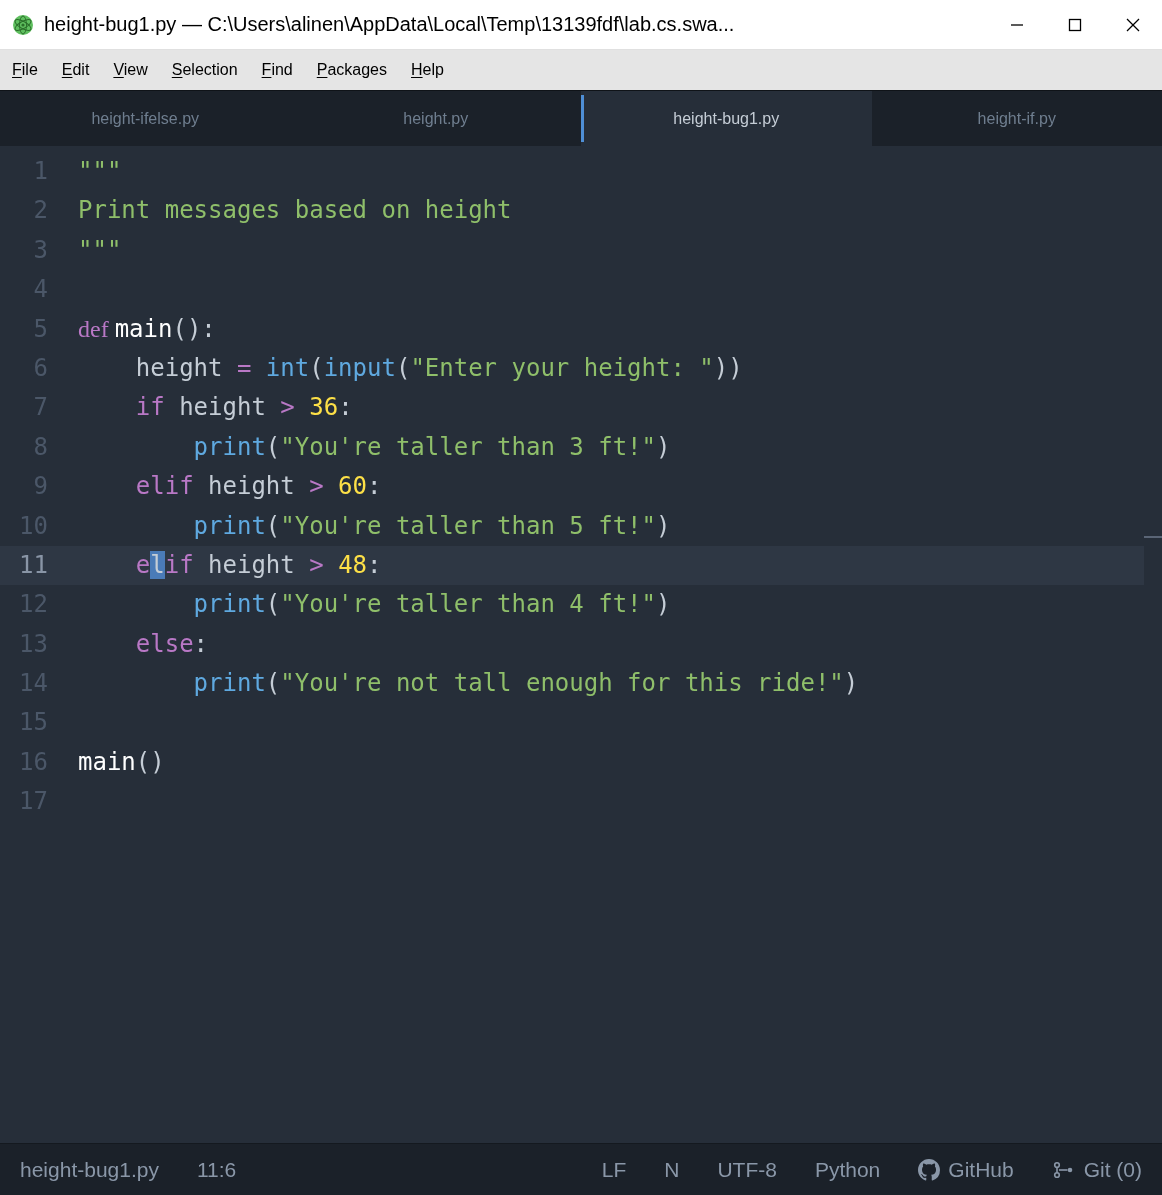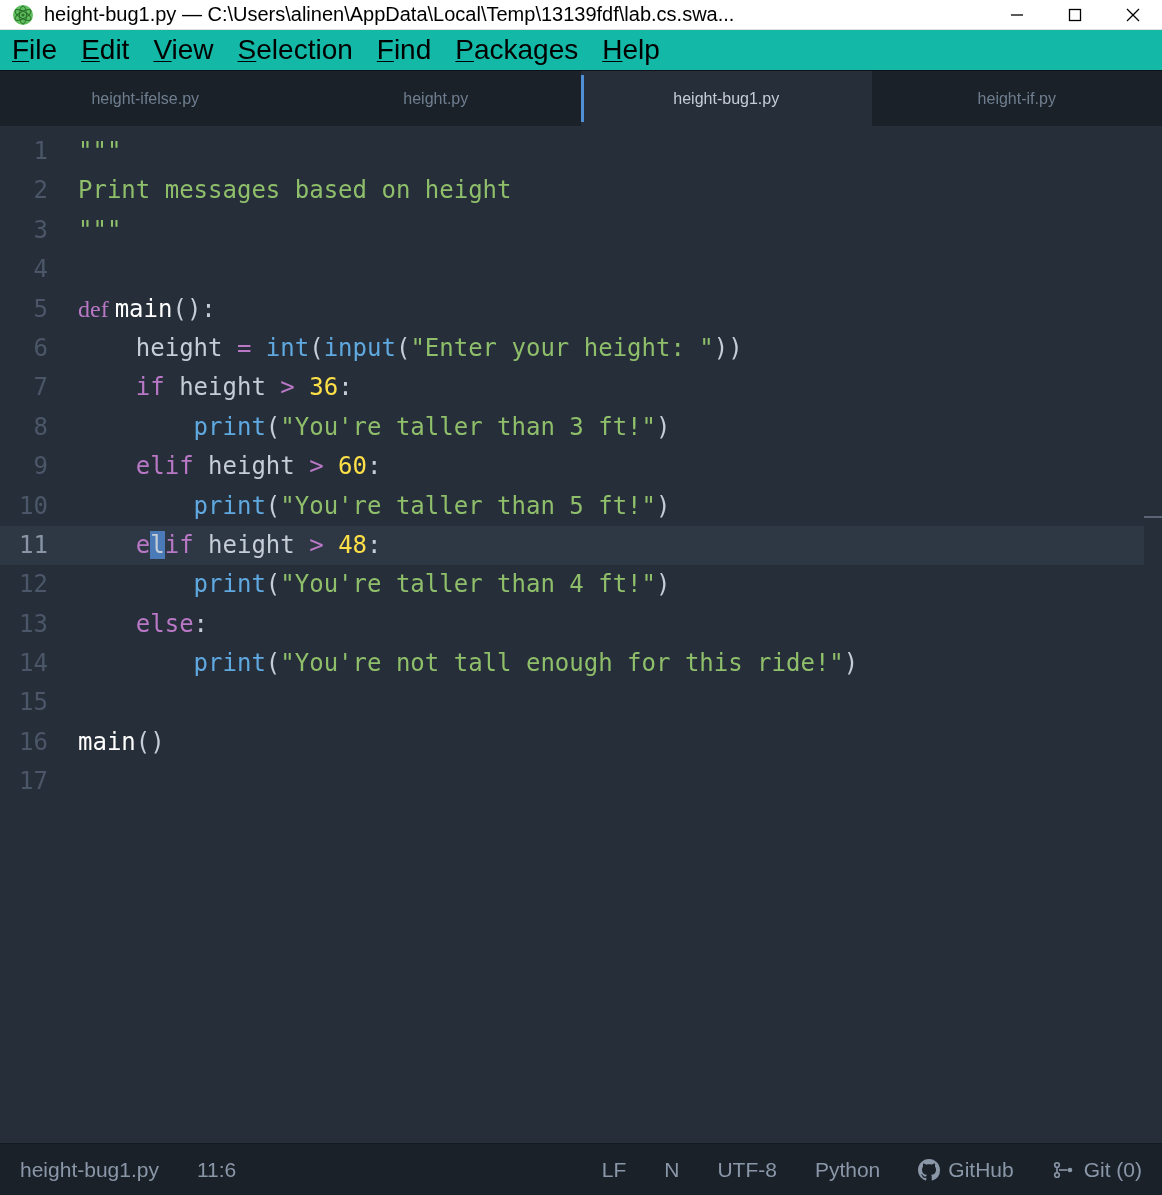--- a/index.html
+++ b/index.html
@@ -6,21 +6,21 @@
   body {
     font-family: "Segoe UI", Arial, sans-serif;
     background: #ffffff;
     width: 1162px;
     height: 1195px;
     overflow: hidden;
     display: flex;
     flex-direction: column;
   }
   .titlebar {
-    height: 30px;
+    height: 50px;
     background: #ffffff;
     display: flex;
     align-items: center;
     padding: 0 0 0 12px;
     border-bottom: 1px solid #e0e0e0;
   }
   .titlebar .app-icon {
     width: 22px; height: 22px;
     margin-right: 10px;
     display: flex; align-items: center; justify-content: center;
@@ -43,26 +43,26 @@
     height: 46px;
     display: flex;
     align-items: center;
     justify-content: center;
     font-size: 16px;
     color: #000;
   }
   .win-btn svg { stroke: #000; fill: none; stroke-width: 1.3; }
   .menubar {
     height: 40px;
-    background: #14b8a6;
+    background: #e5e5e5;
     display: flex;
     align-items: center;
     padding: 0 12px;
     gap: 24px;
-    font-size: 28px;
+    font-size: 16px;
     color: #000;
   }
   .menubar .menu-item { cursor: default; }
   .menubar .underline { text-decoration: underline; text-decoration-thickness: 1px; text-underline-offset: 2px; }
   .tabbar {
     height: 56px;
     background: #1b2129;
     display: flex;
     border-top: 1px solid #0f1318;
   }

